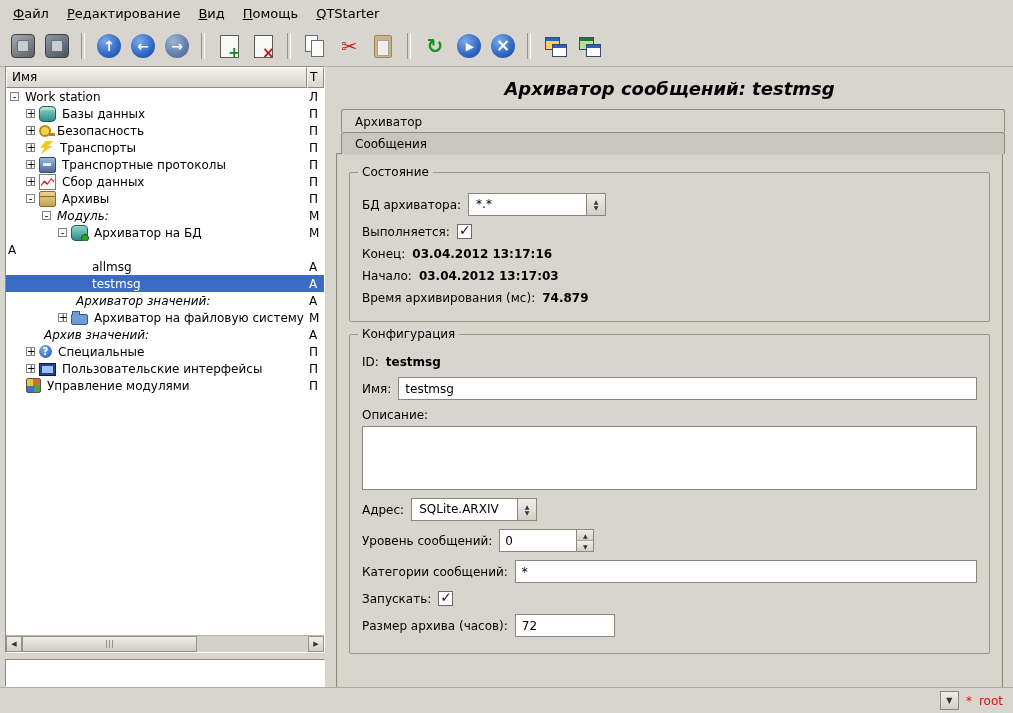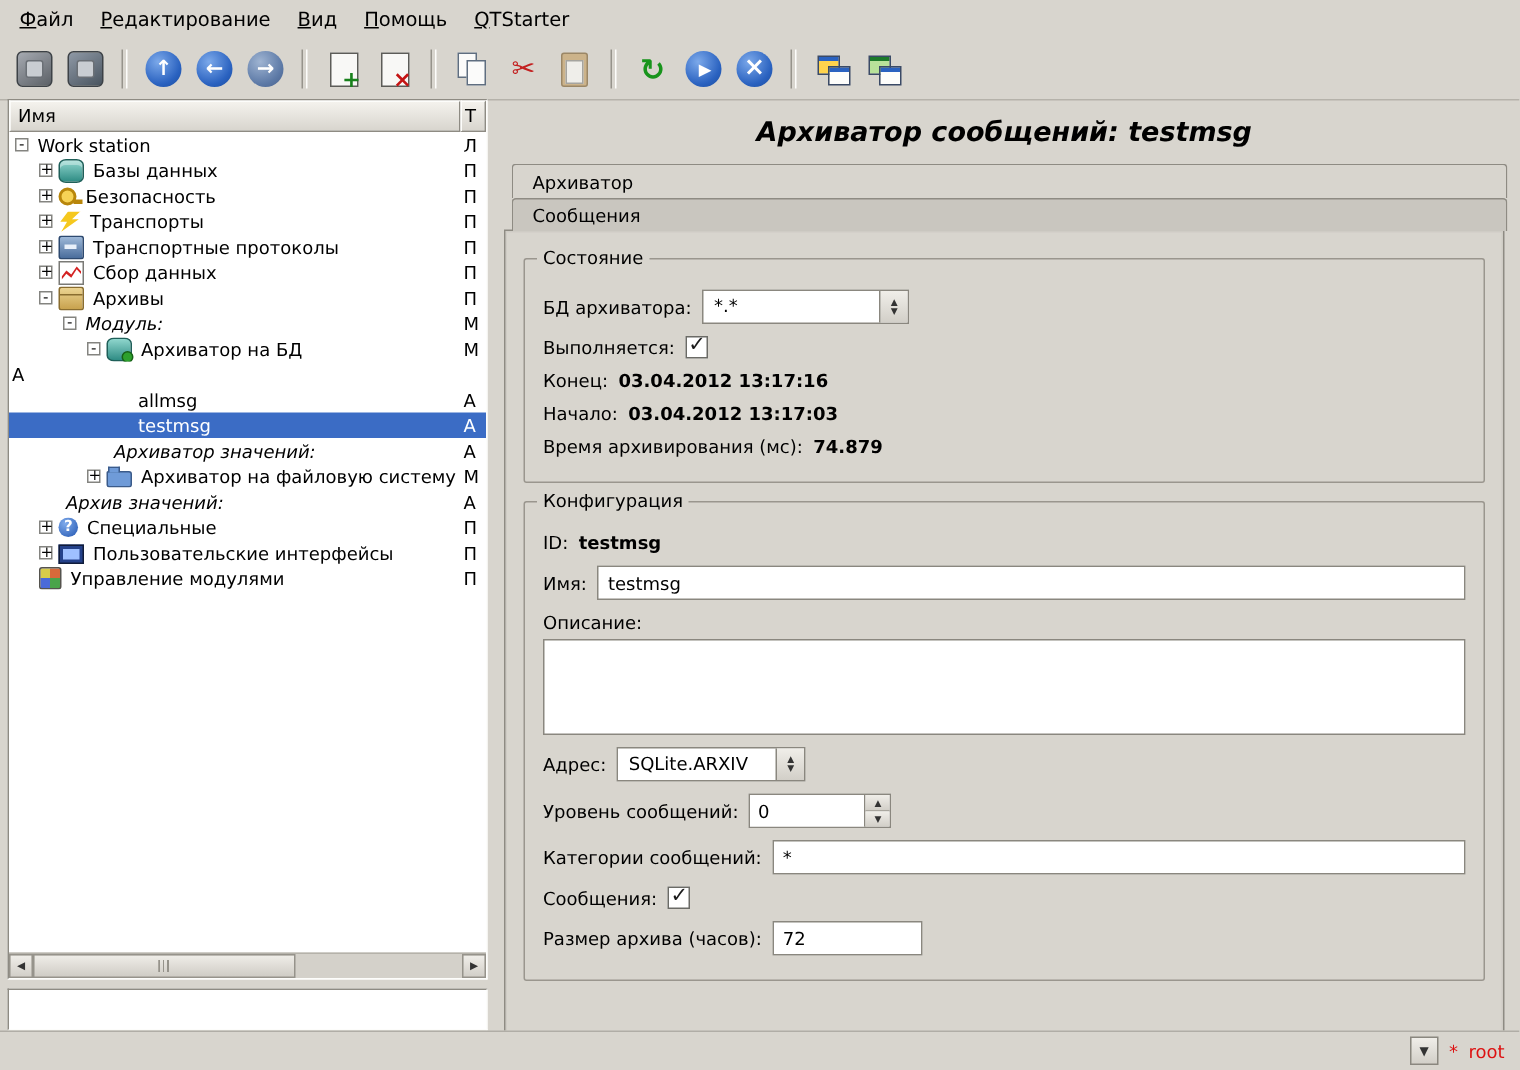--- a/index.html
+++ b/index.html
@@ -445,21 +445,21 @@
             <span>▲</span>
             <span>▼</span>
           </span>
         </span>
       </div>
       <div class="frow">
         <span class="lab">Категории сообщений:</span>
         <input class="txt grow" value="*" style="">
       </div>
       <div class="frow">
-        <span class="lab">Сообщения:</span>
+        <span class="lab">Запускать:</span>
         <span class="cb checked"></span>
       </div>
       <div class="frow">
         <span class="lab">Размер архива (часов):</span>
         <input class="txt" style="width: 100px;" value="72">
       </div>
     </div>
 
   </div>
 </div>

